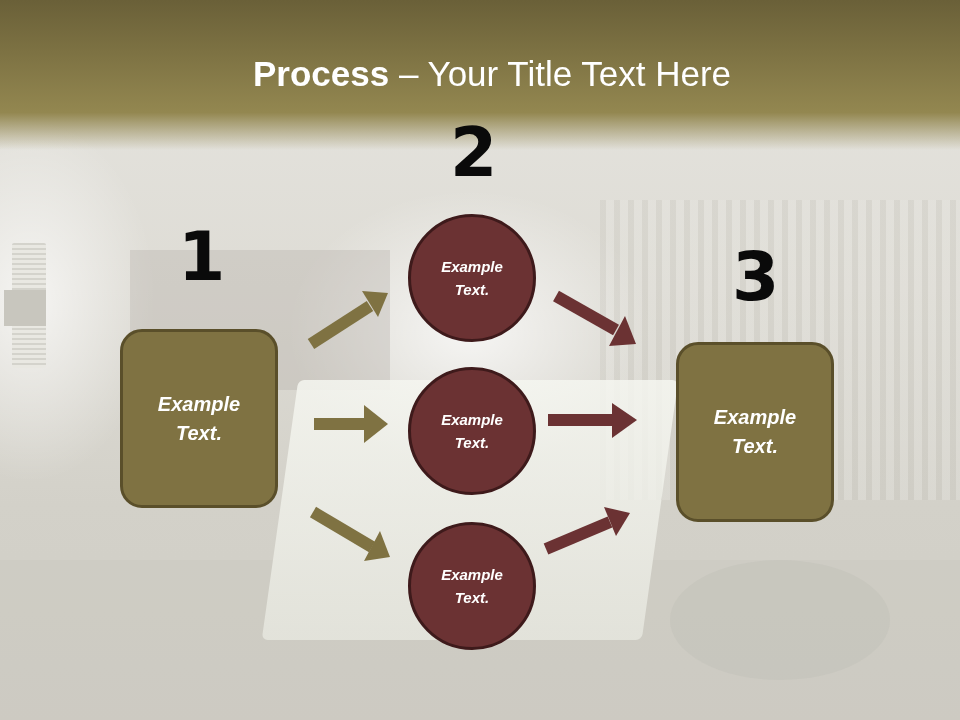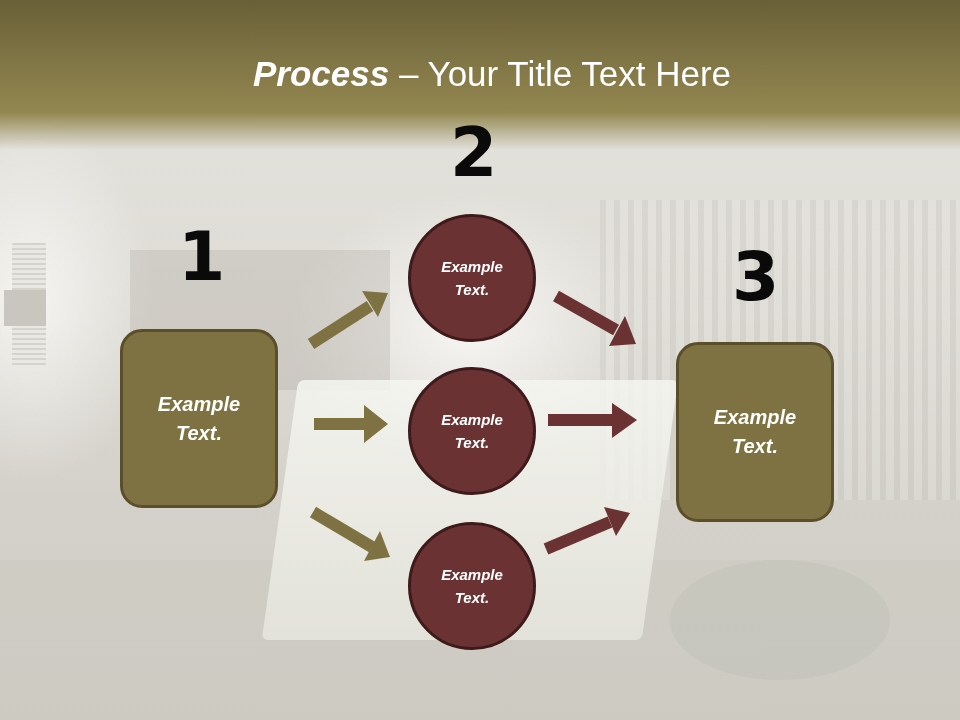--- a/index.html
+++ b/index.html
@@ -30,21 +30,21 @@
 
     
     .header-band {
       position: absolute; left: 0; top: 0; width: 960px; height: 150px;
       background: linear-gradient(180deg, #6a6038 0%, #7d7243 35%, #938750 75%, rgba(147,135,80,0.0) 100%);
     }
     .title {
       position: absolute; left: 0; top: 52px; width: 984px; text-align: center;
       color: #ffffff; font-size: 35px; line-height: 44px;
     }
-    .title .bold { font-weight: bold; font-style: italic; }
+    .title .bold { font-weight: bold; }
 
     .step-number {
       position: absolute; font-weight: bold; color: #0a0a0a; font-size: 68px; line-height: 70px;
       font-family: "DejaVu Sans", sans-serif;
     }
 
     .box {
       position: absolute; background: #7f7242; border: 3px solid #5a4f2a; border-radius: 22px;
       box-sizing: border-box; display: flex; align-items: center; justify-content: center;
       text-align: center; color: #ffffff; font-weight: bold; font-style: italic; font-size: 20px; line-height: 29px;

